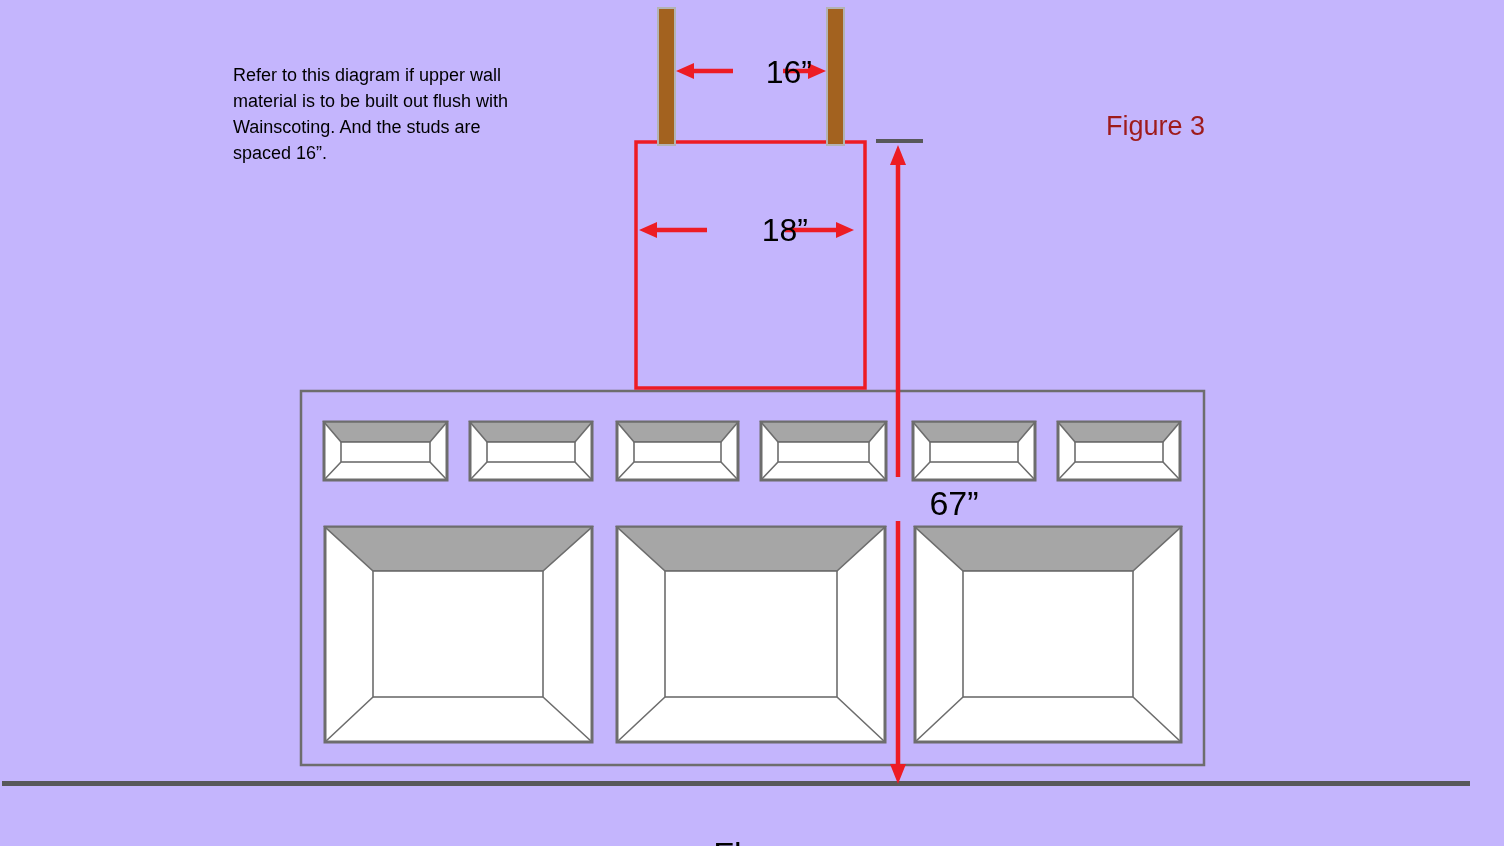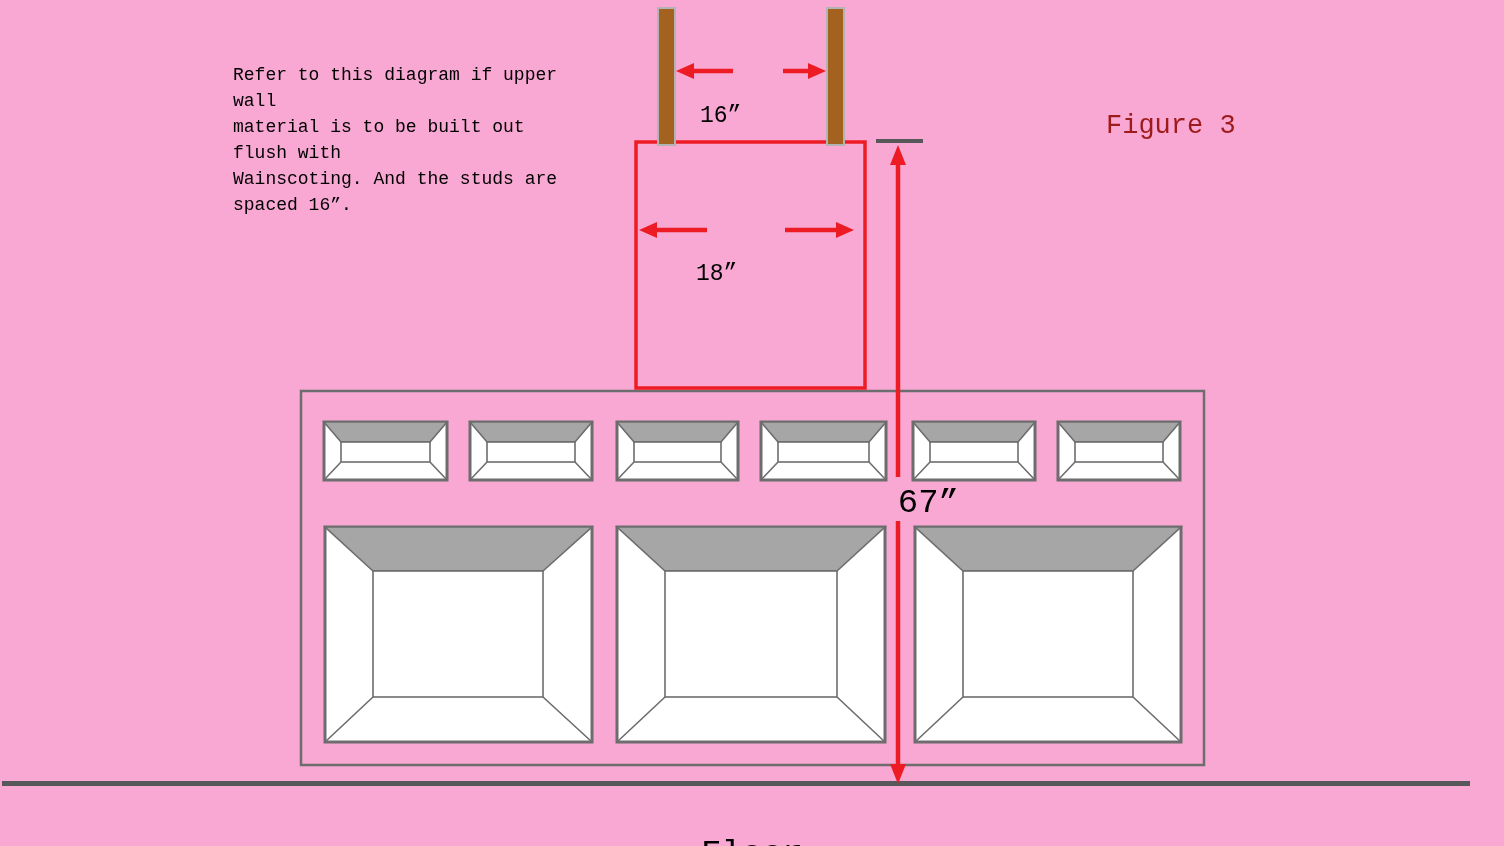--- a/index.html
+++ b/index.html
@@ -1,18 +1,18 @@
 <!DOCTYPE html>
 <html><head>
 <meta charset="utf-8">
 <style>
   html,body { margin:0; padding:0; background:#fff; }
   #canvas {
-    position:relative; width:1504px; height:846px; background:#f9a8d4;
-    font-family:Liberation Mono, monospace; color:#000; overflow:hidden;
+    position:relative; width:1504px; height:846px; background:#c4b5fd;
+    font-family:Liberation Sans, sans-serif; color:#000; overflow:hidden;
   }
   #diagram-svg { position:absolute; left:0; top:0; }
 
   
   .wainscot   { fill:none; stroke:#6d6d6d; stroke-width:2.5; }
   .face       { fill:#ffffff; stroke:#6d6d6d; stroke-width:3; }
   .bevel-top  { fill:#a6a6a6; stroke:#6d6d6d; stroke-width:1.6; }
   .inner      { fill:#ffffff; stroke:#6d6d6d; stroke-width:1.6; }
   .diag       { fill:none; stroke:#6d6d6d; stroke-width:1.6; }
 
@@ -22,21 +22,21 @@
   .redhead { fill:#ed1c24; stroke:none; }
 
   .stud      { fill:#a3621f; stroke:#b3b3b3; stroke-width:2; }
   .graytick  { fill:#58585a; }
   .floorline { fill:#58585a; }
 
   
   .txt { position:absolute; white-space:pre-line; }
   .body-text  { font-size:18px; line-height:26px; }
   .note-label { font-weight:bold; }
-  .dim-big    { font-size:23px; line-height:36px; text-align:left;margin-top:44px; }
+  .dim-big    { font-size:32px; line-height:36px; text-align:right; }
   .dim-mid    { font-size:34px; line-height:34px; text-align:center; }
   .center-note{ font-size:20px; line-height:26px; text-align:center; }
   .figure-lbl { font-size:27px; line-height:27px; color:#9e1b1b;margin-top:33px; }
   .floor-lbl  { font-size:34px; line-height:34px; text-align:center;margin-top:40px; }
 </style>
 </head>
 <body>
 
 <div id="canvas">
 
@@ -134,19 +134,19 @@
 material is to be built out flush with
 Wainscoting. And the studs are
 spaced 16”.</div>
 
 
   <div class="txt dim-big" style="left:700px; top:54px; width:112px;">16”</div>
 
   <div class="txt dim-big" style="left:696px; top:212px; width:112px;">18”</div>
 
 
-  <div class="txt dim-mid" style="left:891px; top:486px; width:68px;text-align:right;">67”</div>
+  <div class="txt dim-mid" style="left:920px; top:486px; width:68px;">67”</div>
 
   <div class="txt figure-lbl" style="left:1106px; top:80px;">Figure 3</div>
 
   <div class="txt floor-lbl" style="left:700px; top:797px; width:104px;">Floor</div>
 
 </div>
 
 </body></html>

